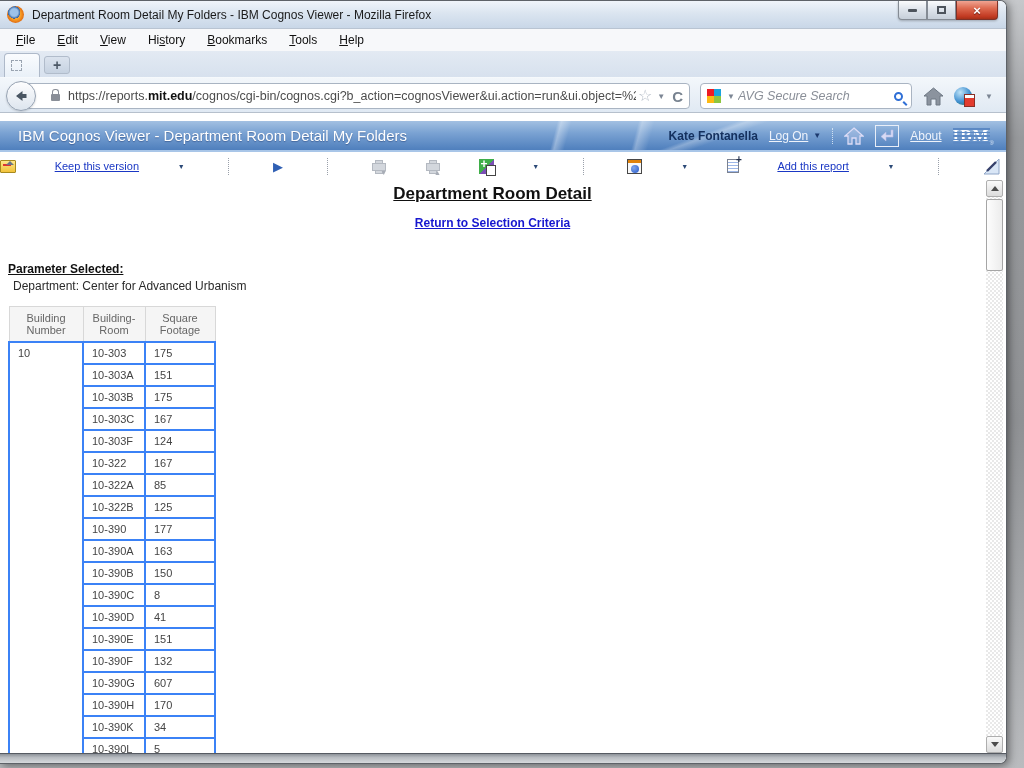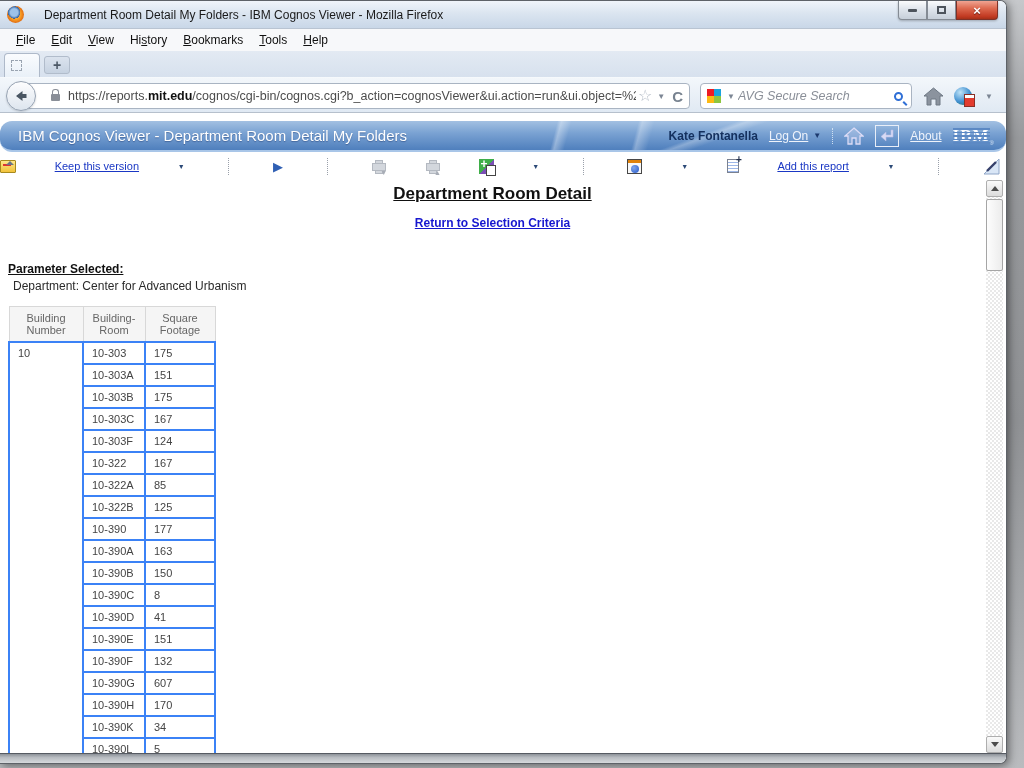--- a/index.html
+++ b/index.html
@@ -7,42 +7,42 @@
     font-family:"Liberation Sans", sans-serif; }
   body { background:linear-gradient(180deg,#c6c8cb 0%,#97999c 18%,#8f9194 55%,#b9bbbe 100%); }
 
   
   .window { position:absolute; left:0; top:0; width:1007px; height:764px;
     border:1px solid #5e6268; border-left:none; border-radius:0 7px 7px 0;
     background:#fff; box-shadow:2px 2px 8px rgba(0,0,0,.45); overflow:hidden; }
 
   .titlebar { position:absolute; left:0; top:0; width:100%; height:28px;
     background:linear-gradient(180deg,#f0f4fa 0%,#dbe5f0 45%,#c9d7e8 100%);
-    border-bottom:1px solid #b9c4d2; display:flex; align-items:center;gap:12px; }
+    border-bottom:1px solid #b9c4d2; display:flex; align-items:center; }
   .ff-icon { width:17px; height:17px; margin:0 8px 0 7px; border-radius:50%;
     background:radial-gradient(circle at 42% 38%, #9cc2ea 0 26%, #35639f 42%, rgba(0,0,0,0) 43%),
       radial-gradient(circle at 50% 50%, #ffd27a 0%, #f79b24 45%, #e06a10 72%, #99400a 100%); }
   .title-text { font-size:12px; color:#1a1a1a; }
 
   .win-btns { position:absolute; top:0; right:8px; display:flex; height:19px;
     filter:drop-shadow(0 1px 1px rgba(0,0,0,.25)); }
   .wbtn { width:29px; height:19px; border:1px solid #848b94; border-top:none;
     background:linear-gradient(180deg,#fbfcfd,#dfe5ec 45%,#c6cfd9);
     display:flex; align-items:center; justify-content:center; }
   .wbtn.min { border-radius:0 0 0 4px; }
   .wbtn.cls { width:42px; border-radius:0 0 4px 0; border-color:#7e3127;
     background:linear-gradient(180deg,#f0a492,#dd6a50 40%,#c23a22 85%,#a53018); }
   .glyph-min { width:9px; height:3px; background:#4d545c; border-radius:1px; }
   .glyph-max { width:9px; height:8px; border:2px solid #4d545c; }
   .glyph-cls { color:#fff; font-size:13px; font-weight:bold; line-height:1;
     text-shadow:0 1px 1px rgba(80,10,0,.8); }
 
   
   .menubar { position:absolute; left:0; top:28px; width:100%; height:22px;
-    background:#f7f8fa; display:flex; align-items:center; padding-left:8px; gap:0; }
+    background:#f7f8fa; display:flex; align-items:center; padding-left:8px; gap:6px; }
   .mi { font-size:12px; color:#111; padding:2px 8px; cursor:default; }
   .mi u { text-decoration:underline; }
 
   
   .tabbar { position:absolute; left:0; top:50px; width:100%; height:26px;
     background:linear-gradient(180deg,#e3eaf3,#d7e1ee); display:flex; align-items:flex-end; }
   .tab { height:24px; margin-left:4px; padding:0 10px 0 6px; display:flex; align-items:center;
     background:linear-gradient(180deg,#fafcfe,#e9f0f8); border:1px solid #aeb9c9;
     border-bottom:none; border-radius:4px 4px 0 0; }
   .favicon { width:11px; height:11px; border:1px dashed #9aa4b1; margin-right:7px; }
@@ -91,21 +91,21 @@
   .globe-page::after { content:""; position:absolute; right:-3px; bottom:-2px; width:9px; height:11px;
     background:linear-gradient(180deg,#fff 0 30%, #e23b2e 30%); border:1px solid #8a2f26; }
 
   
   .page { position:absolute; left:0; top:113px; width:100%; height:641px; background:#fff; overflow:hidden; }
   .cognos-header { position:absolute; left:0; top:7px; width:100%; height:31px;
     background:
       linear-gradient(105deg, rgba(255,255,255,0) 55%, rgba(255,255,255,.35) 55.4%, rgba(255,255,255,0) 56.4%, rgba(255,255,255,0) 63%, rgba(255,255,255,.3) 63.4%, rgba(255,255,255,0) 64.6%),
       linear-gradient(160deg, rgba(255,255,255,0) 68%, rgba(255,255,255,.28) 69%, rgba(255,255,255,0) 71%),
       linear-gradient(180deg,#a3c0e2 0%,#7ba3d3 40%,#4f7fbd 100%);
-    border-bottom:2px solid #a9c6e8; display:flex; align-items:center;border-radius:12px; }
+    border-bottom:2px solid #a9c6e8; display:flex; align-items:center; }
   .cognos-title { color:#fff; font-size:15px; padding-left:18px; text-shadow:0 1px 1px rgba(10,30,80,.35); }
   .cognos-right { position:absolute; right:12px; top:0; height:29px; display:flex; align-items:center; gap:11px; }
   .user-name { font-size:12px; font-weight:bold; color:#14305e; }
   .hdr-link { font-size:12px; color:#eef3fb; text-decoration:underline; }
   .hdr-arrow { font-size:8px; color:#1c3a6e; margin-left:-6px; }
   .dot-sep { width:0; height:16px; border-left:1px dotted #cfe0f2; }
   .return-box { width:24px; height:22px; border:1px solid #e8eef8; display:flex;
     align-items:center; justify-content:center; }
   .ibm-logo { position:relative; font-size:17px; font-weight:bold; letter-spacing:1px;
     color:#fff; font-family:"Liberation Serif",serif; }

